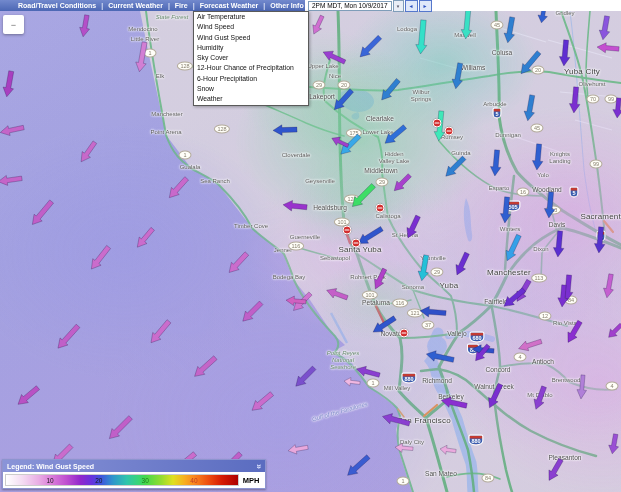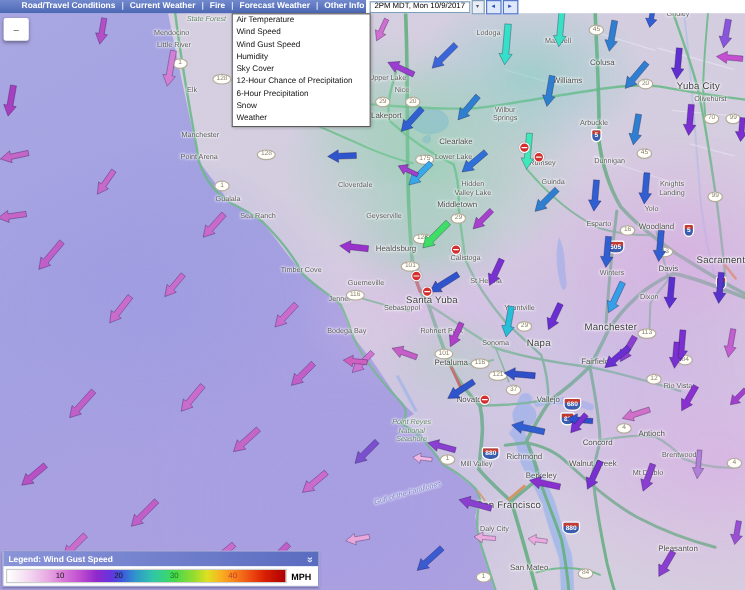--- a/index.html
+++ b/index.html
@@ -157,21 +157,21 @@
       <div class="city sm" style="left: 251px; top: 226px;">Timber Cove</div>
       <div class="city sm" style="left: 283px; top: 250px;">Jenner</div>
       <div class="city sm" style="left: 289px; top: 277px;">Bodega Bay</div>
       <div class="city sm" style="left: 305px; top: 237px;">Guerneville</div>
       <div class="city sm" style="left: 335px; top: 258px;">Sebastopol</div>
       <div class="city lg" style="left: 360px; top: 250px;">Santa Yuba</div>
       <div class="city sm" style="left: 368px; top: 277px;">Rohnert Park</div>
       <div class="city md" style="left: 376px; top: 303px;">Petaluma</div>
       <div class="city md" style="left: 391px; top: 334px;">Novato</div>
       <div class="city sm" style="left: 413px; top: 287px;">Sonoma</div>
-      <div class="city lg" style="left: 449px; top: 286px;">Napa</div>
+      <div class="city lg" style="left: 449px; top: 286px;">Yuba</div>
       <div class="city sm" style="left: 433px; top: 258px;">Yountville</div>
       <div class="city sm" style="left: 405px; top: 235px;">St Helena</div>
       <div class="city sm" style="left: 388px; top: 216px;">Calistoga</div>
       <div class="city md" style="left: 381px; top: 171px;">Middletown</div>
       <div class="city sm" style="left: 394px; top: 158px;">Hidden
 Valley Lake</div>
       <div class="city sm" style="left: 378px; top: 132px;">Lower Lake</div>
       <div class="city md" style="left: 380px; top: 119px;">Clearlake</div>
       <div class="city sm" style="left: 296px; top: 155px;">Cloverdale</div>
       <div class="city sm" style="left: 320px; top: 181px;">Geyserville</div>

